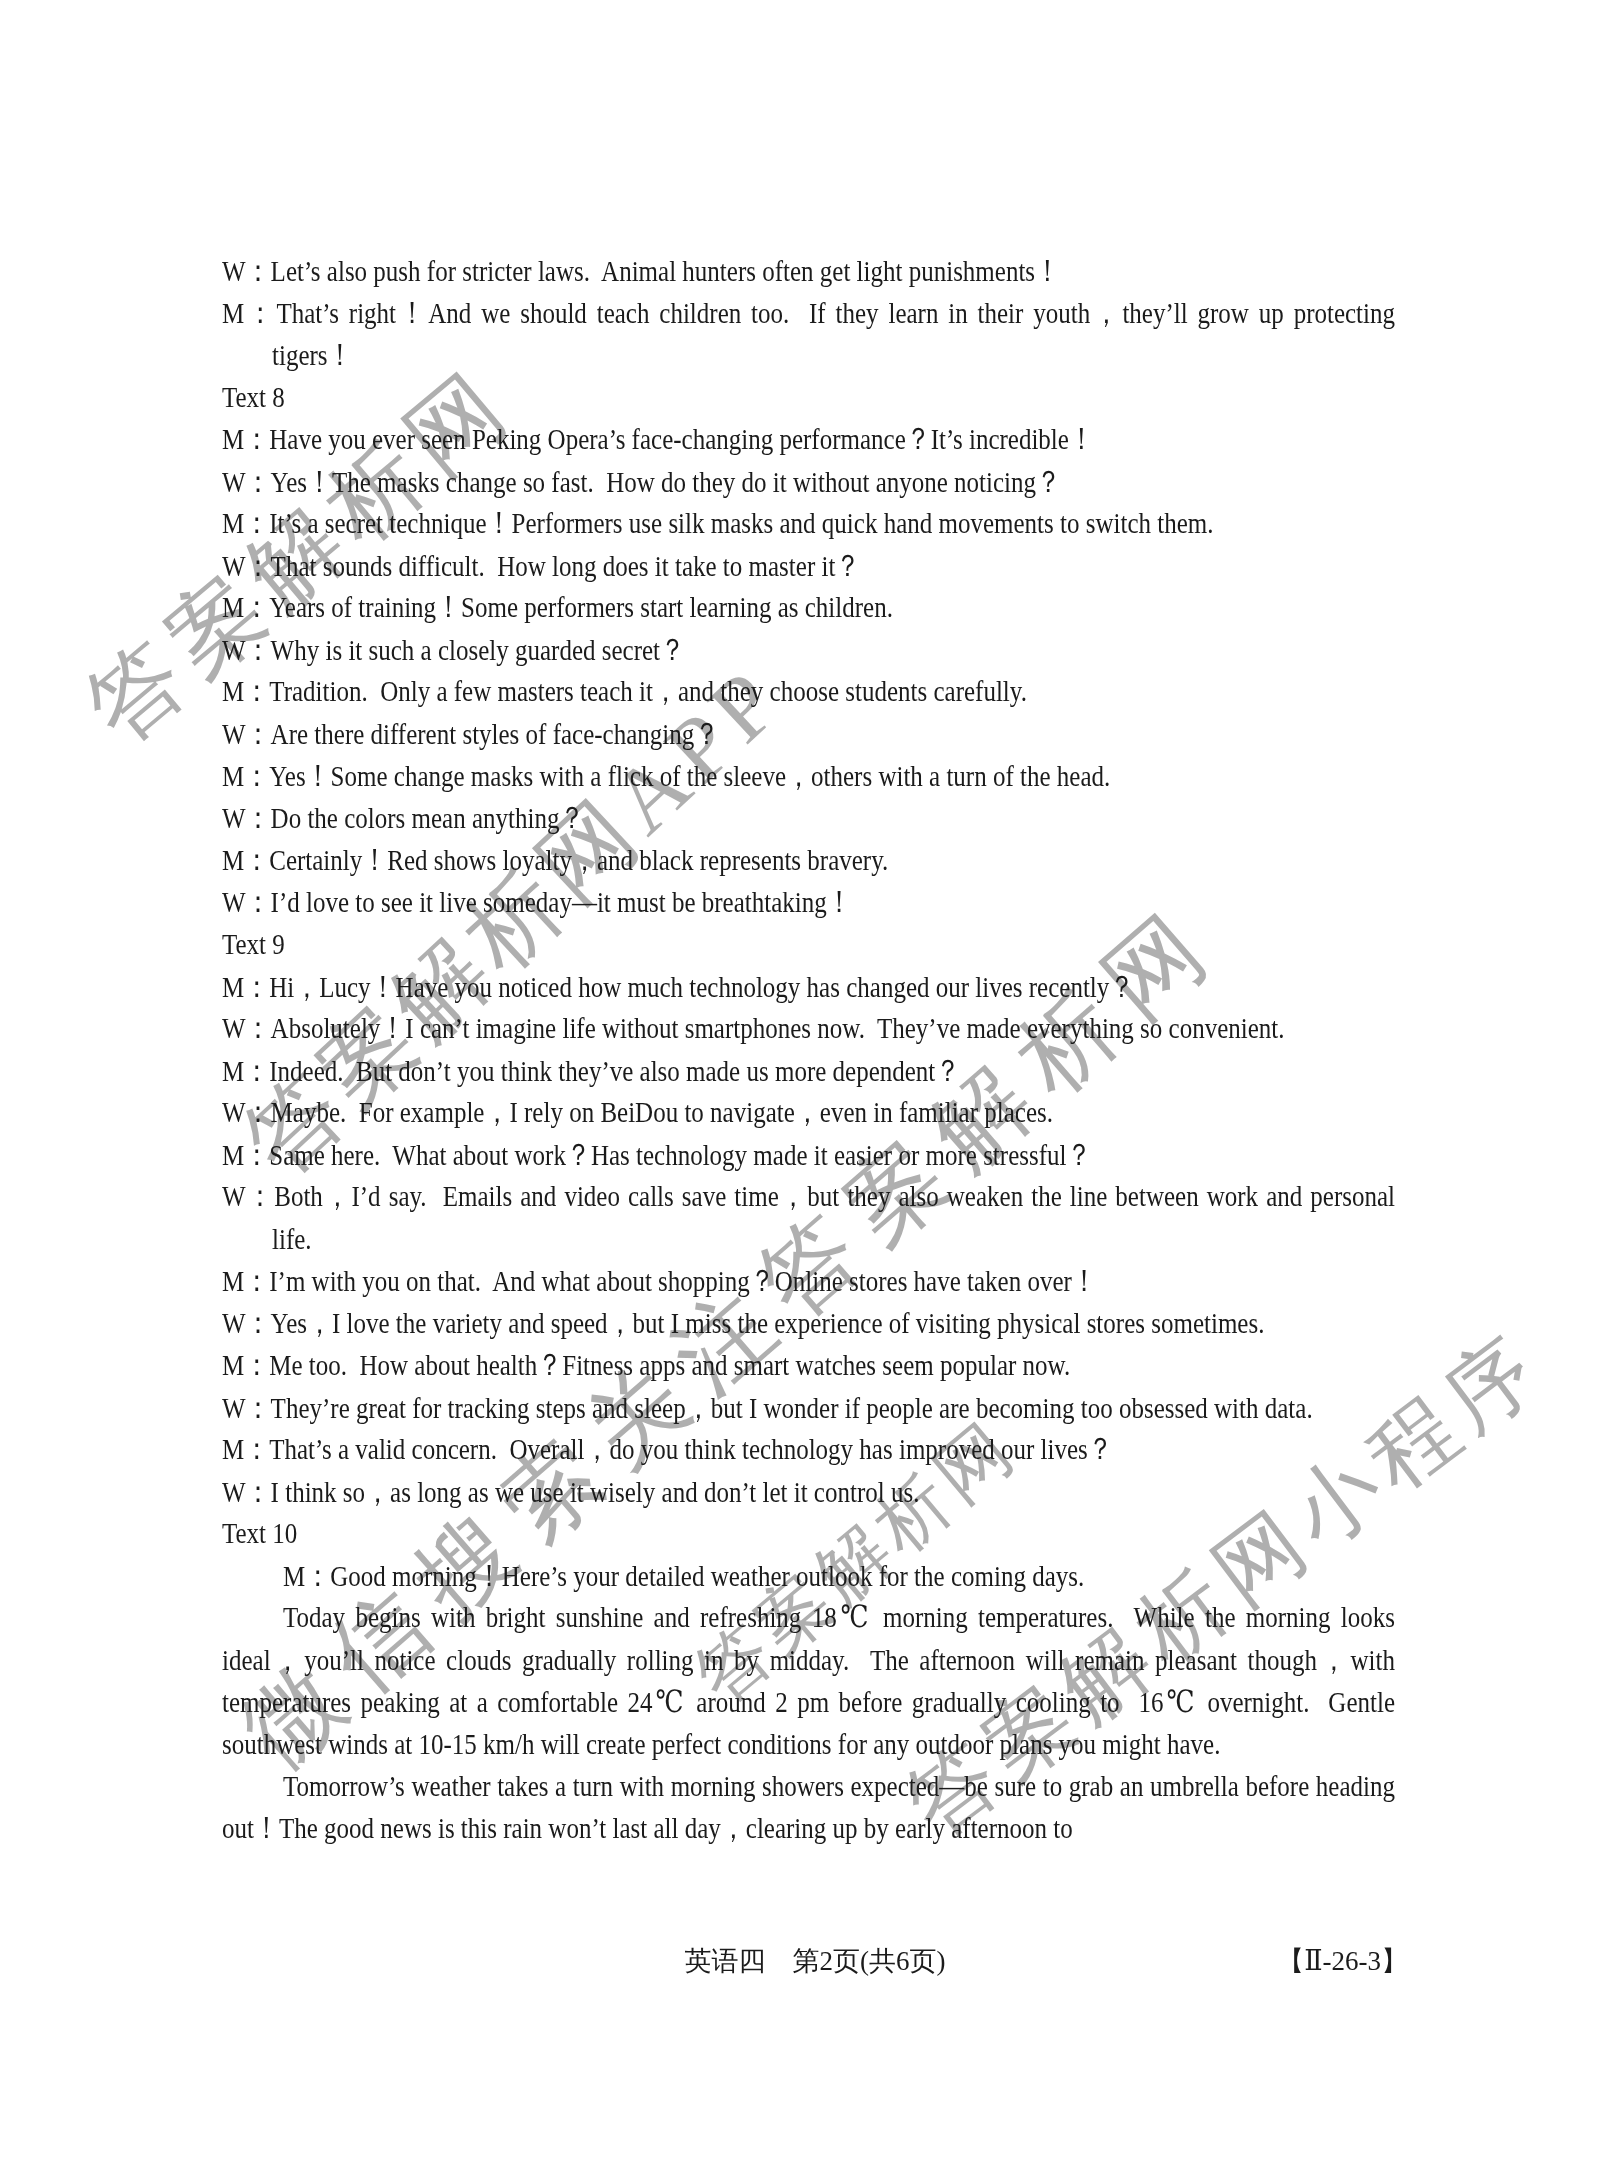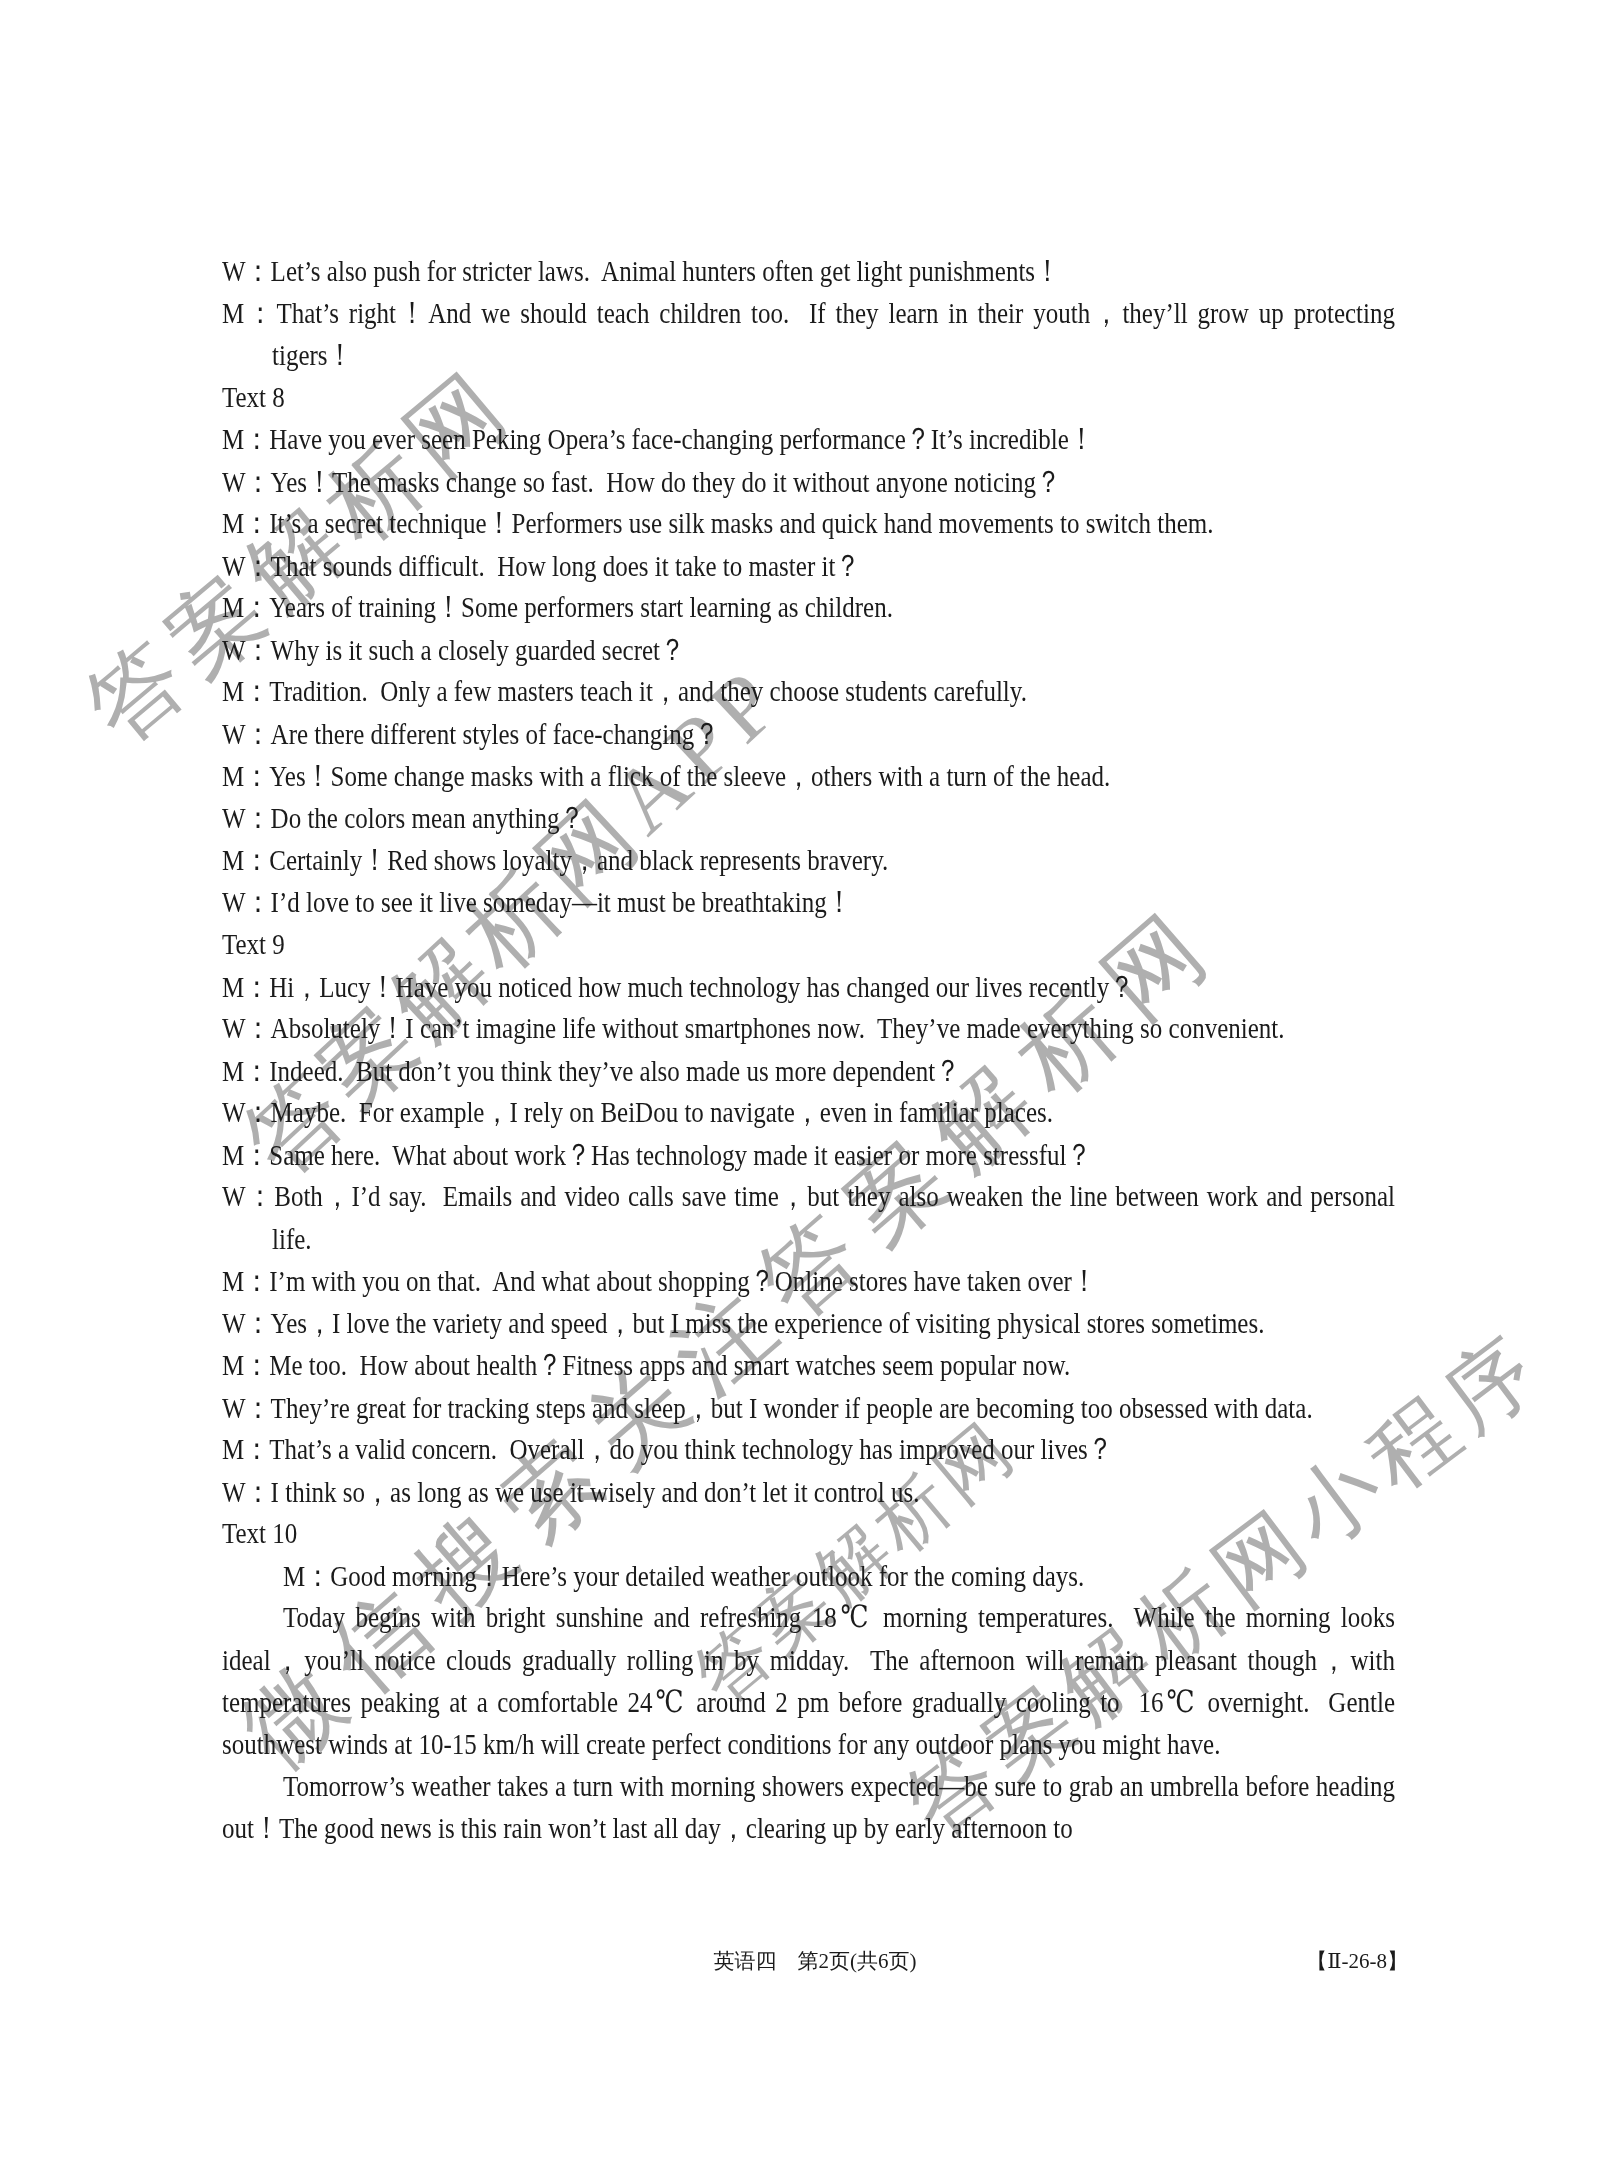--- a/index.html
+++ b/index.html
@@ -37,21 +37,21 @@
     padding-left:50px;
     text-indent:-50px;
   }
   .heading{text-indent:0;}
   .mono-intro{margin-left:61px;}
   .para{text-indent:61px;}
   .footer{
     position:absolute;
     left:222px;right:212px;top:1944px;height:40px;
     z-index:1;
-    font-size:21px;
+    font-size:27px;
     line-height:34px;
   }
   .footer-center{
     position:absolute;left:0;right:0;text-align:center;
   }
   .footer-code{
     position:absolute;right:0;top:0;
   }
 </style>
 </head>
@@ -61,15 +61,15 @@
   <div class="wm-layer" id="wm-layer">
       <div class="wm" style="left: 300px; top: 555px; font-size: 92px; letter-spacing: 12px; transform: translate(-50%, -50%) rotate(-40deg);">答案解析网</div>
       <div class="wm" style="left: 514px; top: 920px; font-size: 92px; letter-spacing: 8px; transform: translate(-50%, -50%) rotate(-43deg);">答案解析网APP</div>
       <div class="wm" style="left: 731px; top: 1335px; font-size: 94px; letter-spacing: 20px; transform: translate(-50%, -50%) rotate(-41deg);">微信搜索关注答案解析网</div>
       <div class="wm" style="left: 856px; top: 1562px; font-size: 72px; letter-spacing: 6px; transform: translate(-50%, -50%) rotate(-40deg);">答案解析网</div>
       <div class="wm" style="left: 1225px; top: 1585px; font-size: 86px; letter-spacing: 10px; transform: translate(-50%, -50%) rotate(-37deg);">答案解析网小程序</div>
     </div>
   <div class="content" id="content"><div class="turn"><span>W：</span><span>Let’s also push for stricter laws.  Animal hunters often get light punishments！</span></div><div class="turn"><span>M：</span><span>That’s right！And we should teach children too.  If they learn in their youth，they’ll grow up protecting tigers！</span></div><div class="heading">Text 8</div><div class="turn"><span>M：</span><span>Have you ever seen Peking Opera’s face-changing performance？It’s incredible！</span></div><div class="turn"><span>W：</span><span>Yes！The masks change so fast.  How do they do it without anyone noticing？</span></div><div class="turn"><span>M：</span><span>It’s a secret technique！Performers use silk masks and quick hand movements to switch them.</span></div><div class="turn"><span>W：</span><span>That sounds difficult.  How long does it take to master it？</span></div><div class="turn"><span>M：</span><span>Years of training！Some performers start learning as children.</span></div><div class="turn"><span>W：</span><span>Why is it such a closely guarded secret？</span></div><div class="turn"><span>M：</span><span>Tradition.  Only a few masters teach it，and they choose students carefully.</span></div><div class="turn"><span>W：</span><span>Are there different styles of face-changing？</span></div><div class="turn"><span>M：</span><span>Yes！Some change masks with a flick of the sleeve，others with a turn of the head.</span></div><div class="turn"><span>W：</span><span>Do the colors mean anything？</span></div><div class="turn"><span>M：</span><span>Certainly！Red shows loyalty，and black represents bravery.</span></div><div class="turn"><span>W：</span><span>I’d love to see it live someday—it must be breathtaking！</span></div><div class="heading">Text 9</div><div class="turn"><span>M：</span><span>Hi，Lucy！Have you noticed how much technology has changed our lives recently？</span></div><div class="turn"><span>W：</span><span>Absolutely！I can’t imagine life without smartphones now.  They’ve made everything so convenient.</span></div><div class="turn"><span>M：</span><span>Indeed.  But don’t you think they’ve also made us more dependent？</span></div><div class="turn"><span>W：</span><span>Maybe.  For example，I rely on BeiDou to navigate，even in familiar places.</span></div><div class="turn"><span>M：</span><span>Same here.  What about work？Has technology made it easier or more stressful？</span></div><div class="turn"><span>W：</span><span>Both，I’d say.  Emails and video calls save time，but they also weaken the line between work and personal life.</span></div><div class="turn"><span>M：</span><span>I’m with you on that.  And what about shopping？Online stores have taken over！</span></div><div class="turn"><span>W：</span><span>Yes，I love the variety and speed，but I miss the experience of visiting physical stores sometimes.</span></div><div class="turn"><span>M：</span><span>Me too.  How about health？Fitness apps and smart watches seem popular now.</span></div><div class="turn"><span>W：</span><span>They’re great for tracking steps and sleep，but I wonder if people are becoming too obsessed with data.</span></div><div class="turn"><span>M：</span><span>That’s a valid concern.  Overall，do you think technology has improved our lives？</span></div><div class="turn"><span>W：</span><span>I think so，as long as we use it wisely and don’t let it control us.</span></div><div class="heading">Text 10</div><div class="mono-intro"><span>M：</span><span>Good morning！Here’s your detailed weather outlook for the coming days.</span></div><div class="para">Today begins with bright sunshine and refreshing 18℃ morning temperatures.  While the morning looks ideal，you’ll notice clouds gradually rolling in by midday.  The afternoon will remain pleasant though，with temperatures peaking at a comfortable 24℃ around 2 pm before gradually cooling to  16℃ overnight.  Gentle southwest winds at 10-15 km/h will create perfect conditions for any outdoor plans you might have.</div><div class="para">Tomorrow’s weather takes a turn with morning showers expected—be sure to grab an umbrella before heading out！The good news is this rain won’t last all day，clearing up by early afternoon to</div></div>
   <div class="footer">
     <div class="footer-center">英语四　第2页(共6页)</div>
-    <div class="footer-code">【Ⅱ-26-8】</div>
+    <div class="footer-code">【Ⅱ-26-3】</div>
   </div>
 </div>
 
 </body></html>

